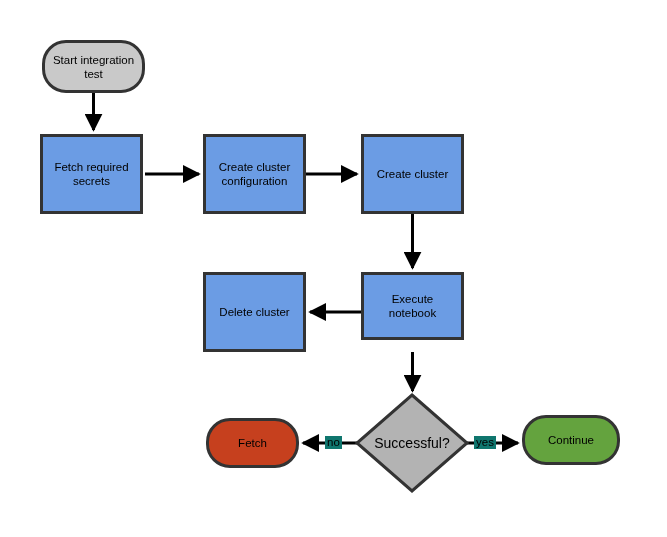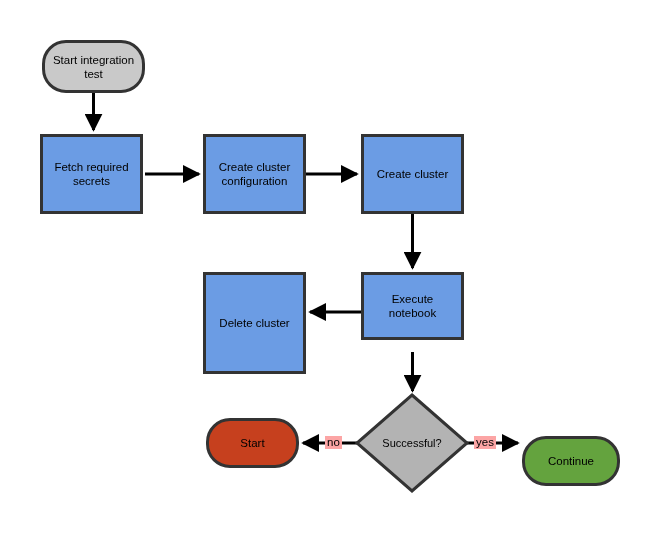--- a/index.html
+++ b/index.html
@@ -46,30 +46,30 @@
   .node-start  { background: #c9c9c9; }
   .node-fail   { background: #c6401e; }
   .node-cont   { background: #64a33e; }
   .diamond-label {
     position: absolute;
     z-index: 4;
     display: flex;
     align-items: center;
     justify-content: center;
     text-align: center;
-    font-size: 11px;
+    font-size: 14px;
     color: #000000;
     font-family: "Liberation Sans", sans-serif;
   }
   .edge-label {
     position: absolute;
     font-size: 11.5px;
     color: #000000;
     font-family: "Liberation Sans", sans-serif;
-    background: #fca5a5;
+    background: #0f766e;
     padding: 0 2px;
     z-index: 4;
     line-height: 13px;
   }
   svg.edges {
     position: absolute;
     left: 0;
     top: 0;
     width: 667px;
     height: 537px;
@@ -112,28 +112,28 @@
 test</div>
 
   <div class="node node-process" style="left:40px; top:134px; width:103px; height:80px;">Fetch required
 secrets</div>
 
   <div class="node node-process" style="left:203px; top:134px; width:103px; height:80px;">Create cluster
 configuration</div>
 
   <div class="node node-process" style="left:361px; top:134px; width:103px; height:80px;">Create cluster</div>
 
-  <div class="node node-process" style="left:203px; top:272px; width:103px; height:102px;">Delete cluster</div>
+  <div class="node node-process" style="left:203px; top:272px; width:103px; height:80px;">Delete cluster</div>
 
   <div class="node node-process" style="left:361px; top:272px; width:103px; height:68px;">Execute
 notebook</div>
 
   <div class="diamond-label" style="left:357px; top:432px; width:110px; height:22px;">Successful?</div>
 
-  <div class="node node-terminal node-fail" style="left:206px; top:418px; width:93px; height:50px;">Start</div>
+  <div class="node node-terminal node-fail" style="left:206px; top:418px; width:93px; height:50px;">Fetch</div>
 
-  <div class="node node-terminal node-cont" style="left:522px; top:436px; width:98px; height:50px;">Continue</div>
+  <div class="node node-terminal node-cont" style="left:522px; top:415px; width:98px; height:50px;">Continue</div>
 
   <div class="edge-label" style="left:325px; top:436px;">no</div>
 
   <div class="edge-label" style="left:474px; top:436px;">yes</div>
 
 </div>
 
 </body></html>

